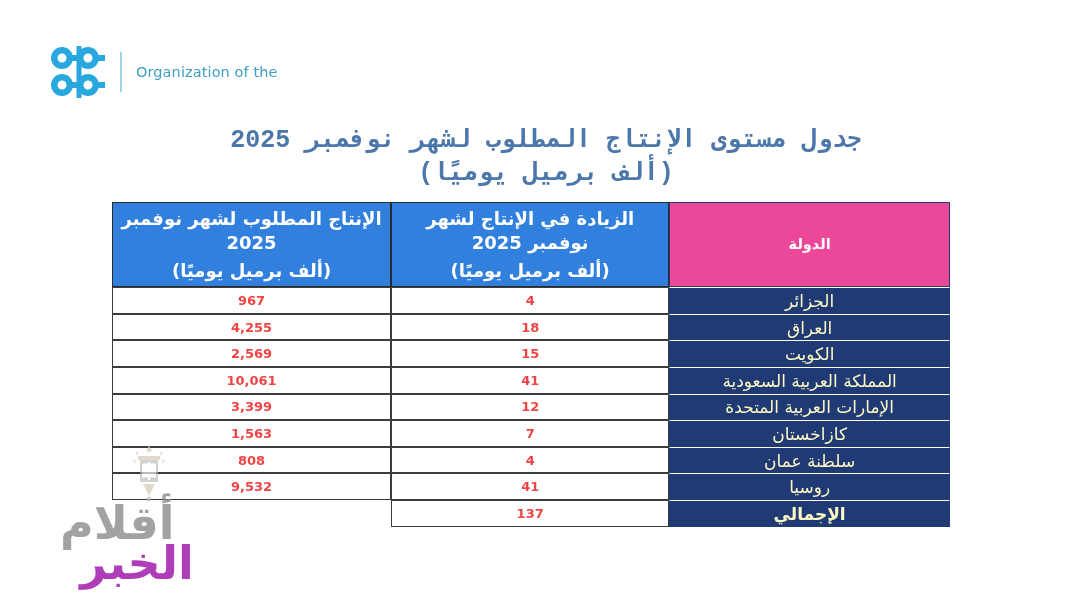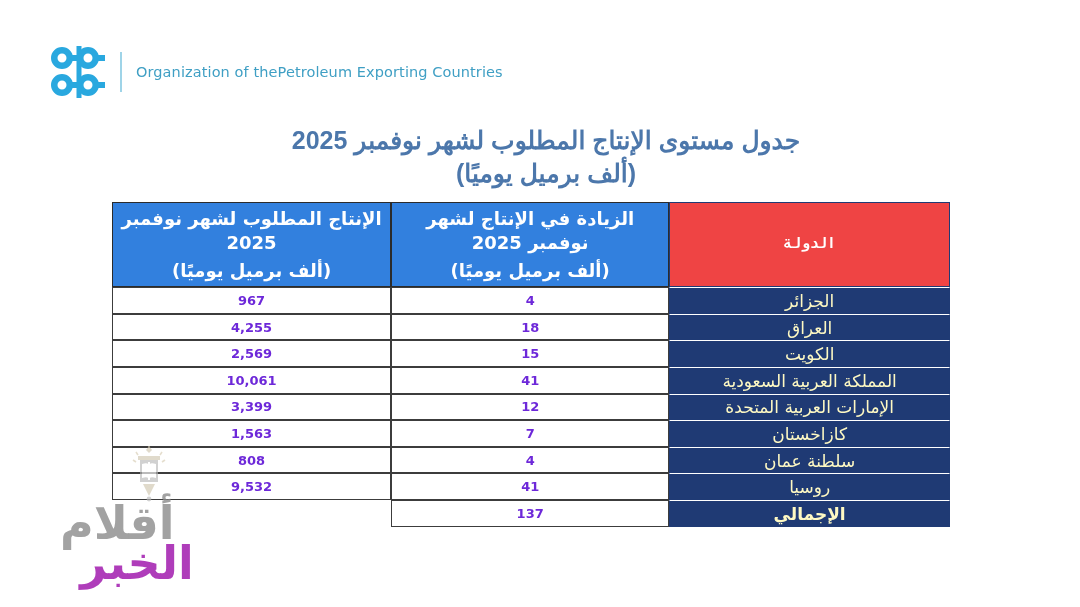--- a/index.html
+++ b/index.html
@@ -55,21 +55,21 @@
   
   .title-block {
     position: absolute;
     left: 0;
     right: 0;
     top: 124px;
     text-align: center;
     direction: rtl;
   }
   .title-line {
-    font-family: Liberation Sans, sans-serif;
+    font-family: Liberation Mono, monospace;
     font-size: 25px;
     font-weight: bold;
     color: #4c77ab;
     line-height: 1.32;
     letter-spacing: 0px;
     margin-left: 12px;
   }
 
   
   .table-wrap {
@@ -97,24 +97,23 @@
     font-weight: bold;
     font-size: 18px;
     line-height: 1.32;
     color: #ffffff;
   }
   th .hdr-inner {
     display: block;
     padding: 4px 6px;
   }
   th.h-country {
-    background: #ef4444;
+    background: #ec4899;
     border: 1px solid #1f3a74;
     font-size: 14.5px;
-    font-family: Liberation Mono, monospace;
   }
   th.h-blue {
     background: #3280de;
     border: 1px solid #2b2b2b;
   }
   th.h-blue.h-increase {
     border-left: 1px solid #2b2b2b;
   }
 
   
@@ -131,21 +130,21 @@
     font-size: 17px;
     border-top: 1.5px solid #ffffff;
     border-left: 1px solid #1f3a74;
     border-right: 1px solid #1f3a74;
   }
   td.country.total-cell {
     font-weight: bold;
   }
   td.num {
     background: #ffffff;
-    color: #6d28d9;
+    color: #ef4444;
     font-weight: bold;
     font-size: 13px;
     border: 1px solid #3c3c3c;
     border-top-width: 1px;
   }
   td.empty-cell {
     background: transparent;
     border: none;
   }
 
@@ -210,21 +209,20 @@
         <rect x="22" y="38" width="9" height="6"></rect>
         <path d="M40 30 A11 11 0 1 0 40 52 A11 11 0 0 0 40 30 Z M40 36.5 A4.5 4.5 0 1 1 40 45.5 A4.5 4.5 0 0 1 40 36.5 Z"></path>
         <rect x="48" y="38" width="9" height="6"></rect>
         <rect x="28.5" y="2" width="5" height="52"></rect>
       </g>
     </svg>
   </span>
   <span class="brand-divider"></span>
   <span class="brand-text">
     <span>Organization of the</span>
-    <span>Petroleum Exporting Countries</span>
   </span>
 </div>
 
 <div class="title-block">
   <div class="title-line">جدول مستوى الإنتاج المطلوب لشهر نوفمبر 2025</div>
   <div class="title-line">(ألف برميل يوميًا)</div>
 </div>
 
 <div class="table-wrap">
   <table class="opec-table">

